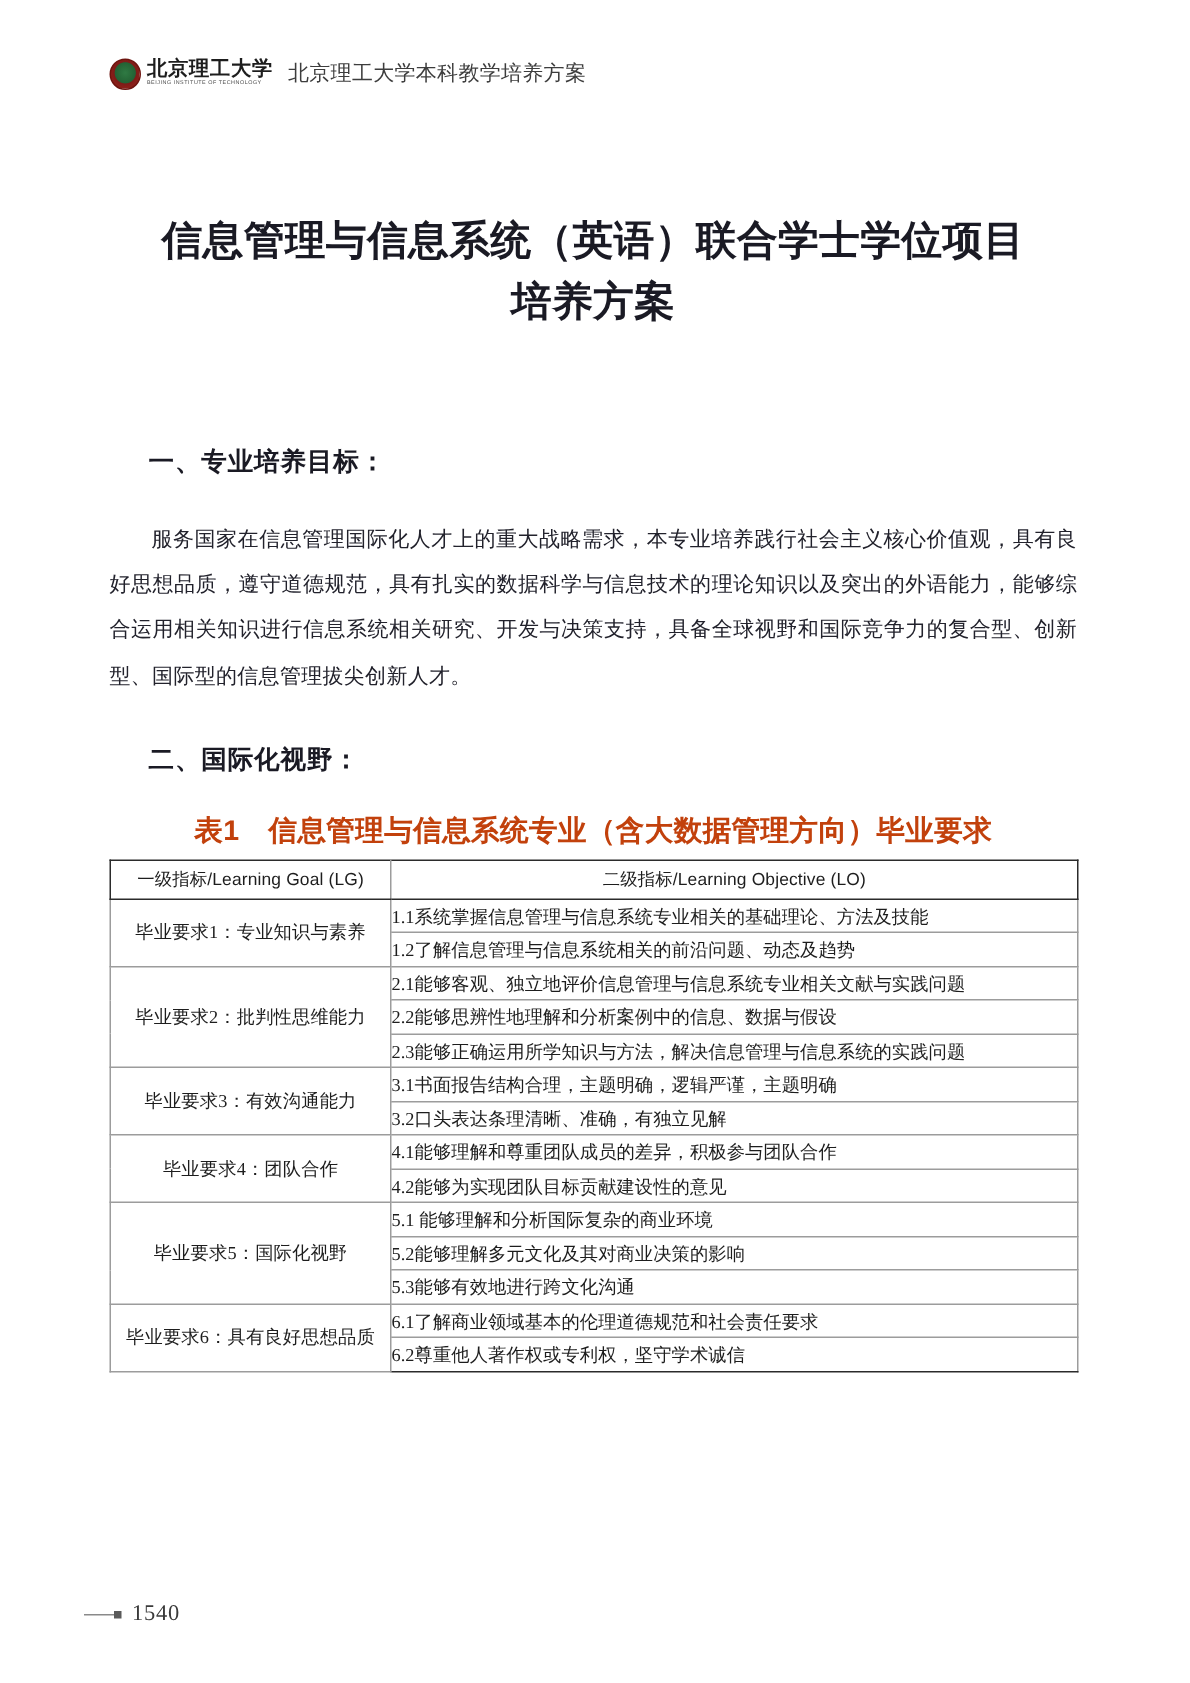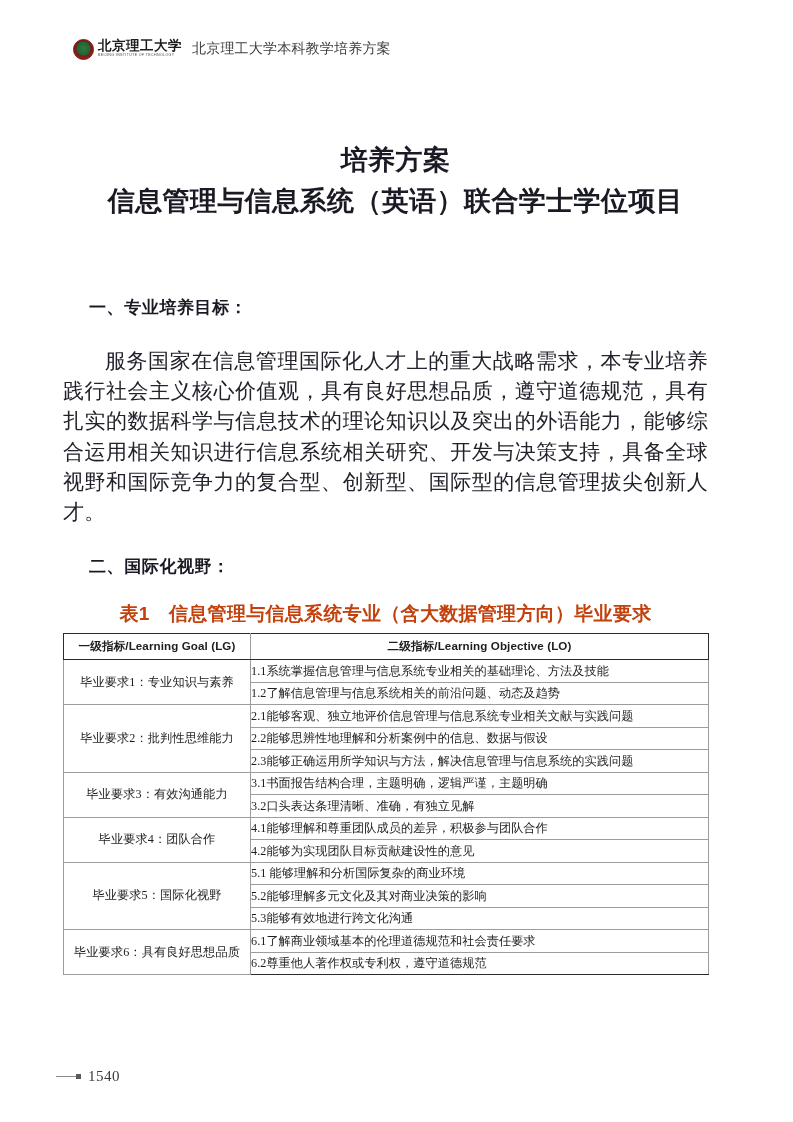--- a/index.html
+++ b/index.html
@@ -90,21 +90,21 @@
     font-weight: bold;
     font-size: 27px;
     line-height: 41px;
     letter-spacing: 0.4px;
     color: #1a1a24;
   }
 
   
   .content {
     position: absolute;
-    left: 63px;
+    left: 73px;
     top: 296px;
     width: 645px;
   }
 
   .section-heading {
     font-family: "Liberation Serif", "DejaVu Serif", serif;
     font-weight: bold;
     font-size: 17px;
     letter-spacing: 0.6px;
     color: #1a1a24;
@@ -112,21 +112,21 @@
     margin: 0 0 26px 0;
     line-height: 24px;
   }
   .section-heading.second {
     margin-top: 28px;
     margin-bottom: 22px;
   }
 
   p.para {
     margin: 0;
-    font-size: 21px;
+    font-size: 14px;
     line-height: 30.2px;
     text-align: justify;
     text-justify: inter-ideograph;
     text-indent: 2em;
     letter-spacing: 0.2px;
     color: #22222c;
   }
   p.ref-line {
     margin: 0;
     font-size: 15.1px;
@@ -158,21 +158,21 @@
   table.req-table th,
   table.req-table td {
     border: 1px solid #9c9c9c;
     padding: 0;
     vertical-align: middle;
   }
   table.req-table thead th {
     border-top: 1.3px solid #2b2b2b;
     border-bottom: 1.3px solid #2b2b2b;
     font-family: "Liberation Sans", "DejaVu Sans", sans-serif;
-    font-weight: bold;
+    font-weight: normal;
     font-size: 11.6px;
     height: 25px;
     text-align: center;
     letter-spacing: 0.1px;
     color: #1d1d1d;
   }
   table.req-table thead th.th-lg { border-left: 1.3px solid #2b2b2b; }
   table.req-table thead th.th-lo { border-right: 1.3px solid #2b2b2b; }
 
   td.lg-cell {
@@ -233,22 +233,22 @@
       <div class="logo-mark"></div>
       <div class="logo-stack">
         <div class="logo-cn">北京理工大学</div>
         <div class="logo-en">BEIJING INSTITUTE OF TECHNOLOGY</div>
       </div>
     </div>
     <div class="header-title">北京理工大学本科教学培养方案</div>
   </div>
 
   <div class="doc-title">
+    <div>信息管理与信息系统（英语）联合学士学位项目</div>
     <div>培养方案</div>
-    <div>信息管理与信息系统（英语）联合学士学位项目</div>
   </div>
 
   <div class="content">
 
     <h2 class="section-heading">一、专业培养目标：</h2>
 
     <p class="para">服务国家在信息管理国际化人才上的重大战略需求，本专业培养践行社会主义核心价值观，具有良好思想品质，遵守道德规范，具有扎实的数据科学与信息技术的理论知识以及突出的外语能力，能够综合运用相关知识进行信息系统相关研究、开发与决策支持，具备全球视野和国际竞争力的复合型、创新型、国际型的信息管理拔尖创新人才。</p>
 
     <h2 class="section-heading second">二、国际化视野：</h2>
 
@@ -312,21 +312,21 @@
         </tr>
         <tr>
           <td class="lo-cell">5.3能够有效地进行跨文化沟通</td>
         </tr>
 
         <tr class="group-start">
           <td class="lg-cell" rowspan="2">毕业要求6：具有良好思想品质</td>
           <td class="lo-cell">6.1了解商业领域基本的伦理道德规范和社会责任要求</td>
         </tr>
         <tr class="last-row">
-          <td class="lo-cell">6.2尊重他人著作权或专利权，遵守道德规范</td>
+          <td class="lo-cell">6.2尊重他人著作权或专利权，坚守学术诚信</td>
         </tr>
 
       </tbody>
     </table>
   </div>
 
   <div class="doc-footer">
     <div class="footer-rule"></div>
     <div class="footer-square"></div>
     <div class="footer-page">1540</div>

